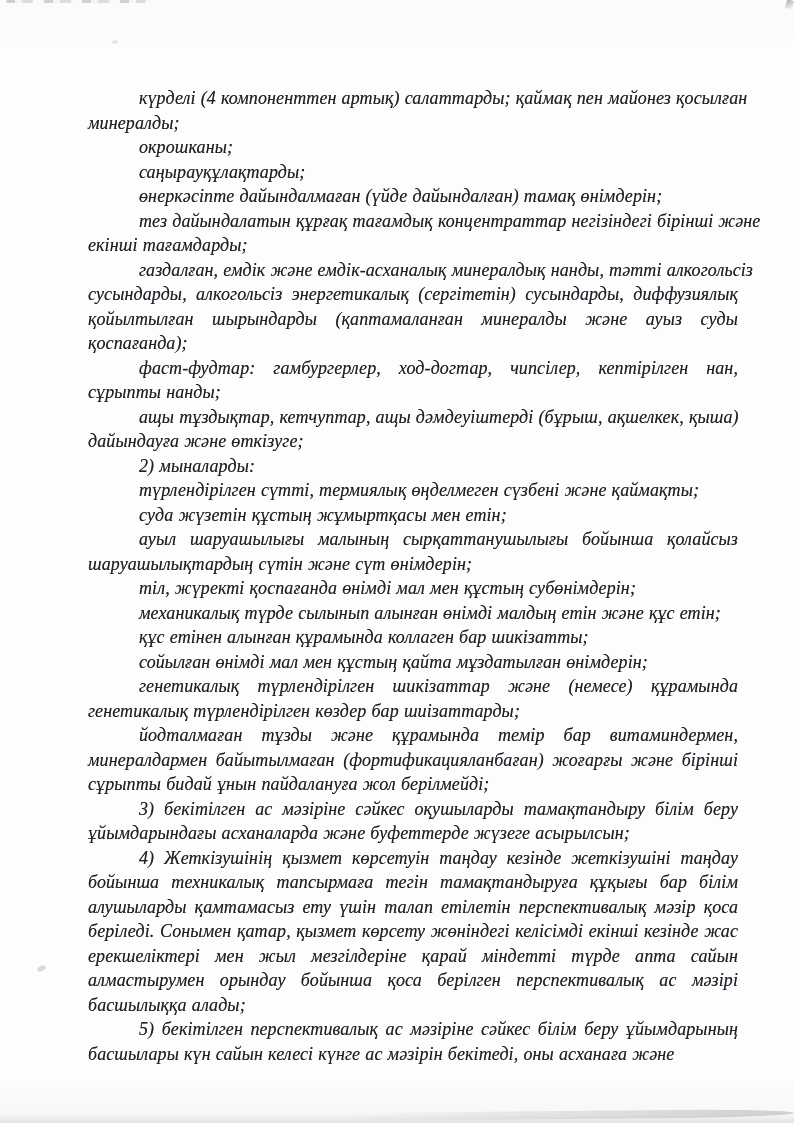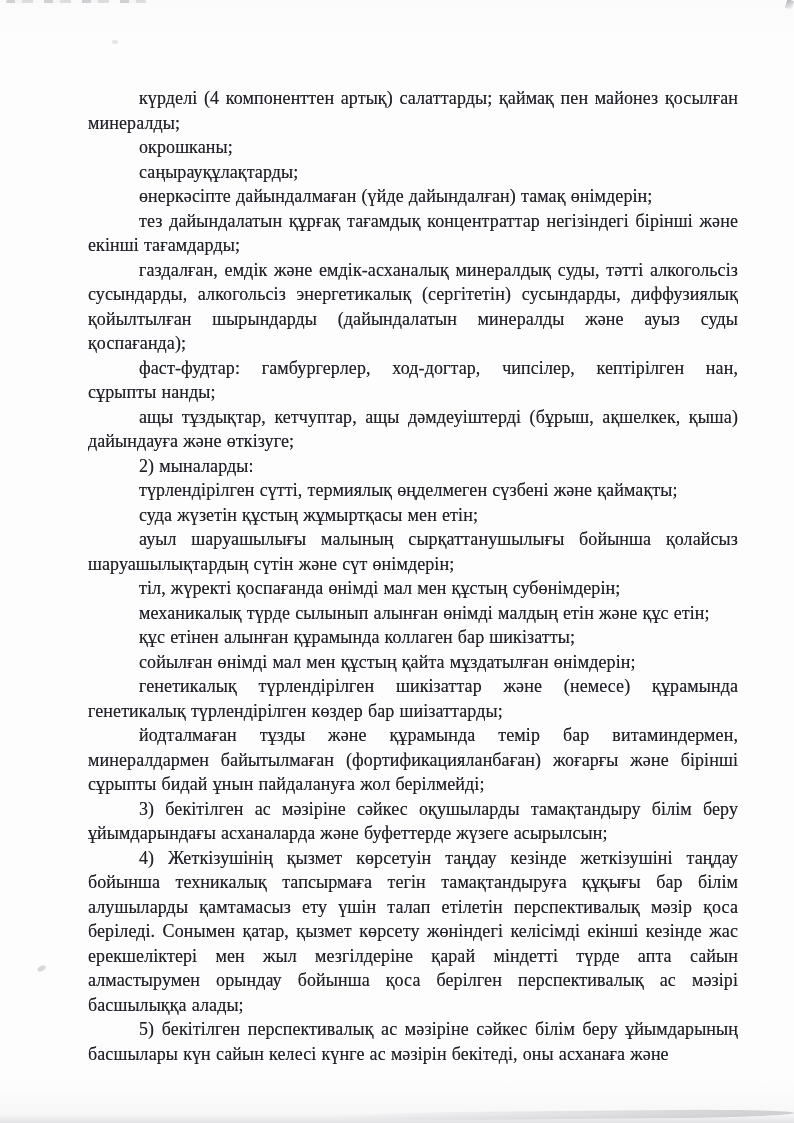--- a/index.html
+++ b/index.html
@@ -32,20 +32,21 @@
     text-align: justify;
     text-shadow: 0 0 0.45px rgba(35, 35, 55, 0.6);
     letter-spacing: 0.1px;
     word-spacing: 0.5px;
   }
   .line {
     display: block;
     text-align: justify;
     text-align-last: justify;
     white-space: nowrap;
+    font-style: italic;
   }
   .line.last {
     text-align-last: left;
   }
   .line.first {
     text-indent: 51px;
   }
   
   .artifact {
     position: absolute;
@@ -129,23 +130,23 @@
         <span class="line first last">саңырауқұлақтарды;</span>
       </p>
       <p class="para">
         <span class="line first last">өнеркәсіпте дайындалмаған (үйде дайындалған) тамақ өнімдерін;</span>
       </p>
       <p class="para">
         <span class="line first">тез дайындалатын құрғақ тағамдық концентраттар негізіндегі бірінші және</span>
         <span class="line last">екінші тағамдарды;</span>
       </p>
       <p class="para">
-        <span class="line first">газдалған, емдік және емдік-асханалық минералдық суды, тәтті алкогольсіз</span>
+        <span class="line first">газдалған, емдік және емдік-асханалық минералдық нанды, тәтті алкогольсіз</span>
         <span class="line">сусындарды, алкогольсіз энергетикалық (сергітетін) сусындарды, диффузиялық</span>
-        <span class="line">қойылтылған шырындарды (дайындалатын минералды және ауыз суды</span>
+        <span class="line">қойылтылған шырындарды (қаптамаланған минералды және ауыз суды</span>
         <span class="line last">қоспағанда);</span>
       </p>
       <p class="para">
         <span class="line first">фаст-фудтар: гамбургерлер, ход-догтар, чипсілер, кептірілген нан,</span>
         <span class="line last">сұрыпты нанды;</span>
       </p>
       <p class="para">
         <span class="line first">ащы тұздықтар, кетчуптар, ащы дәмдеуіштерді (бұрыш, ақшелкек, қыша)</span>
         <span class="line last">дайындауға және өткізуге;</span>
       </p>

